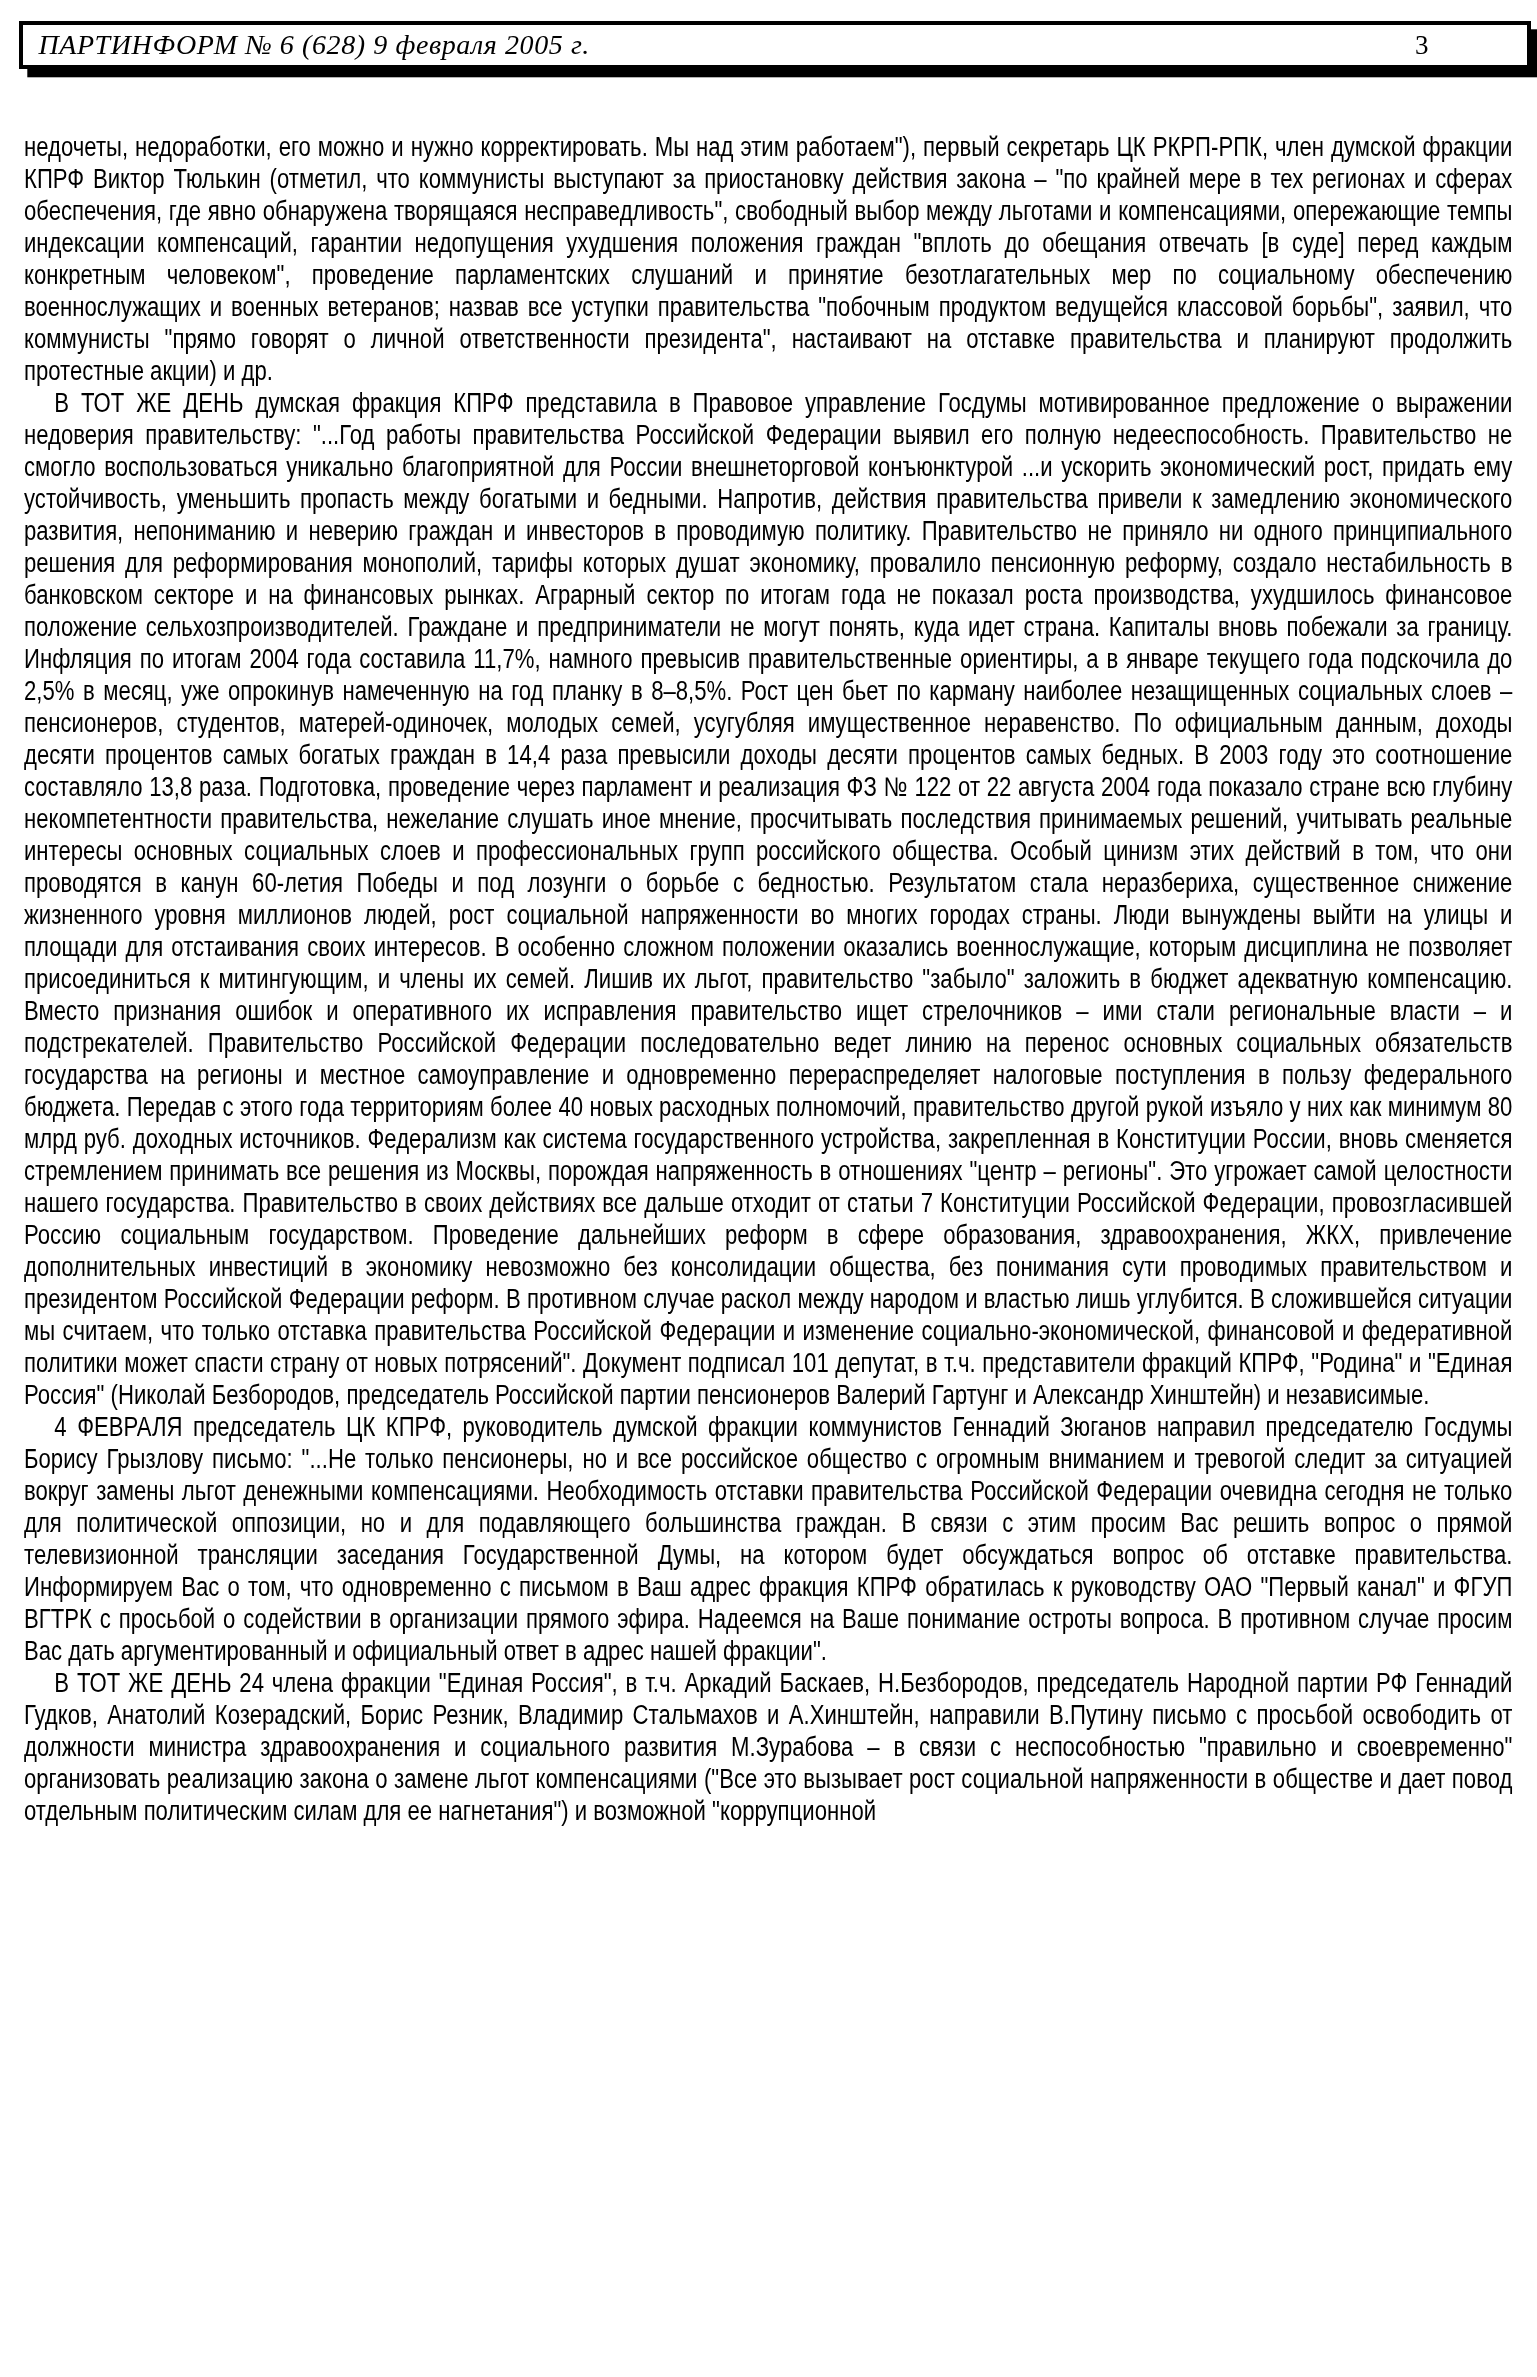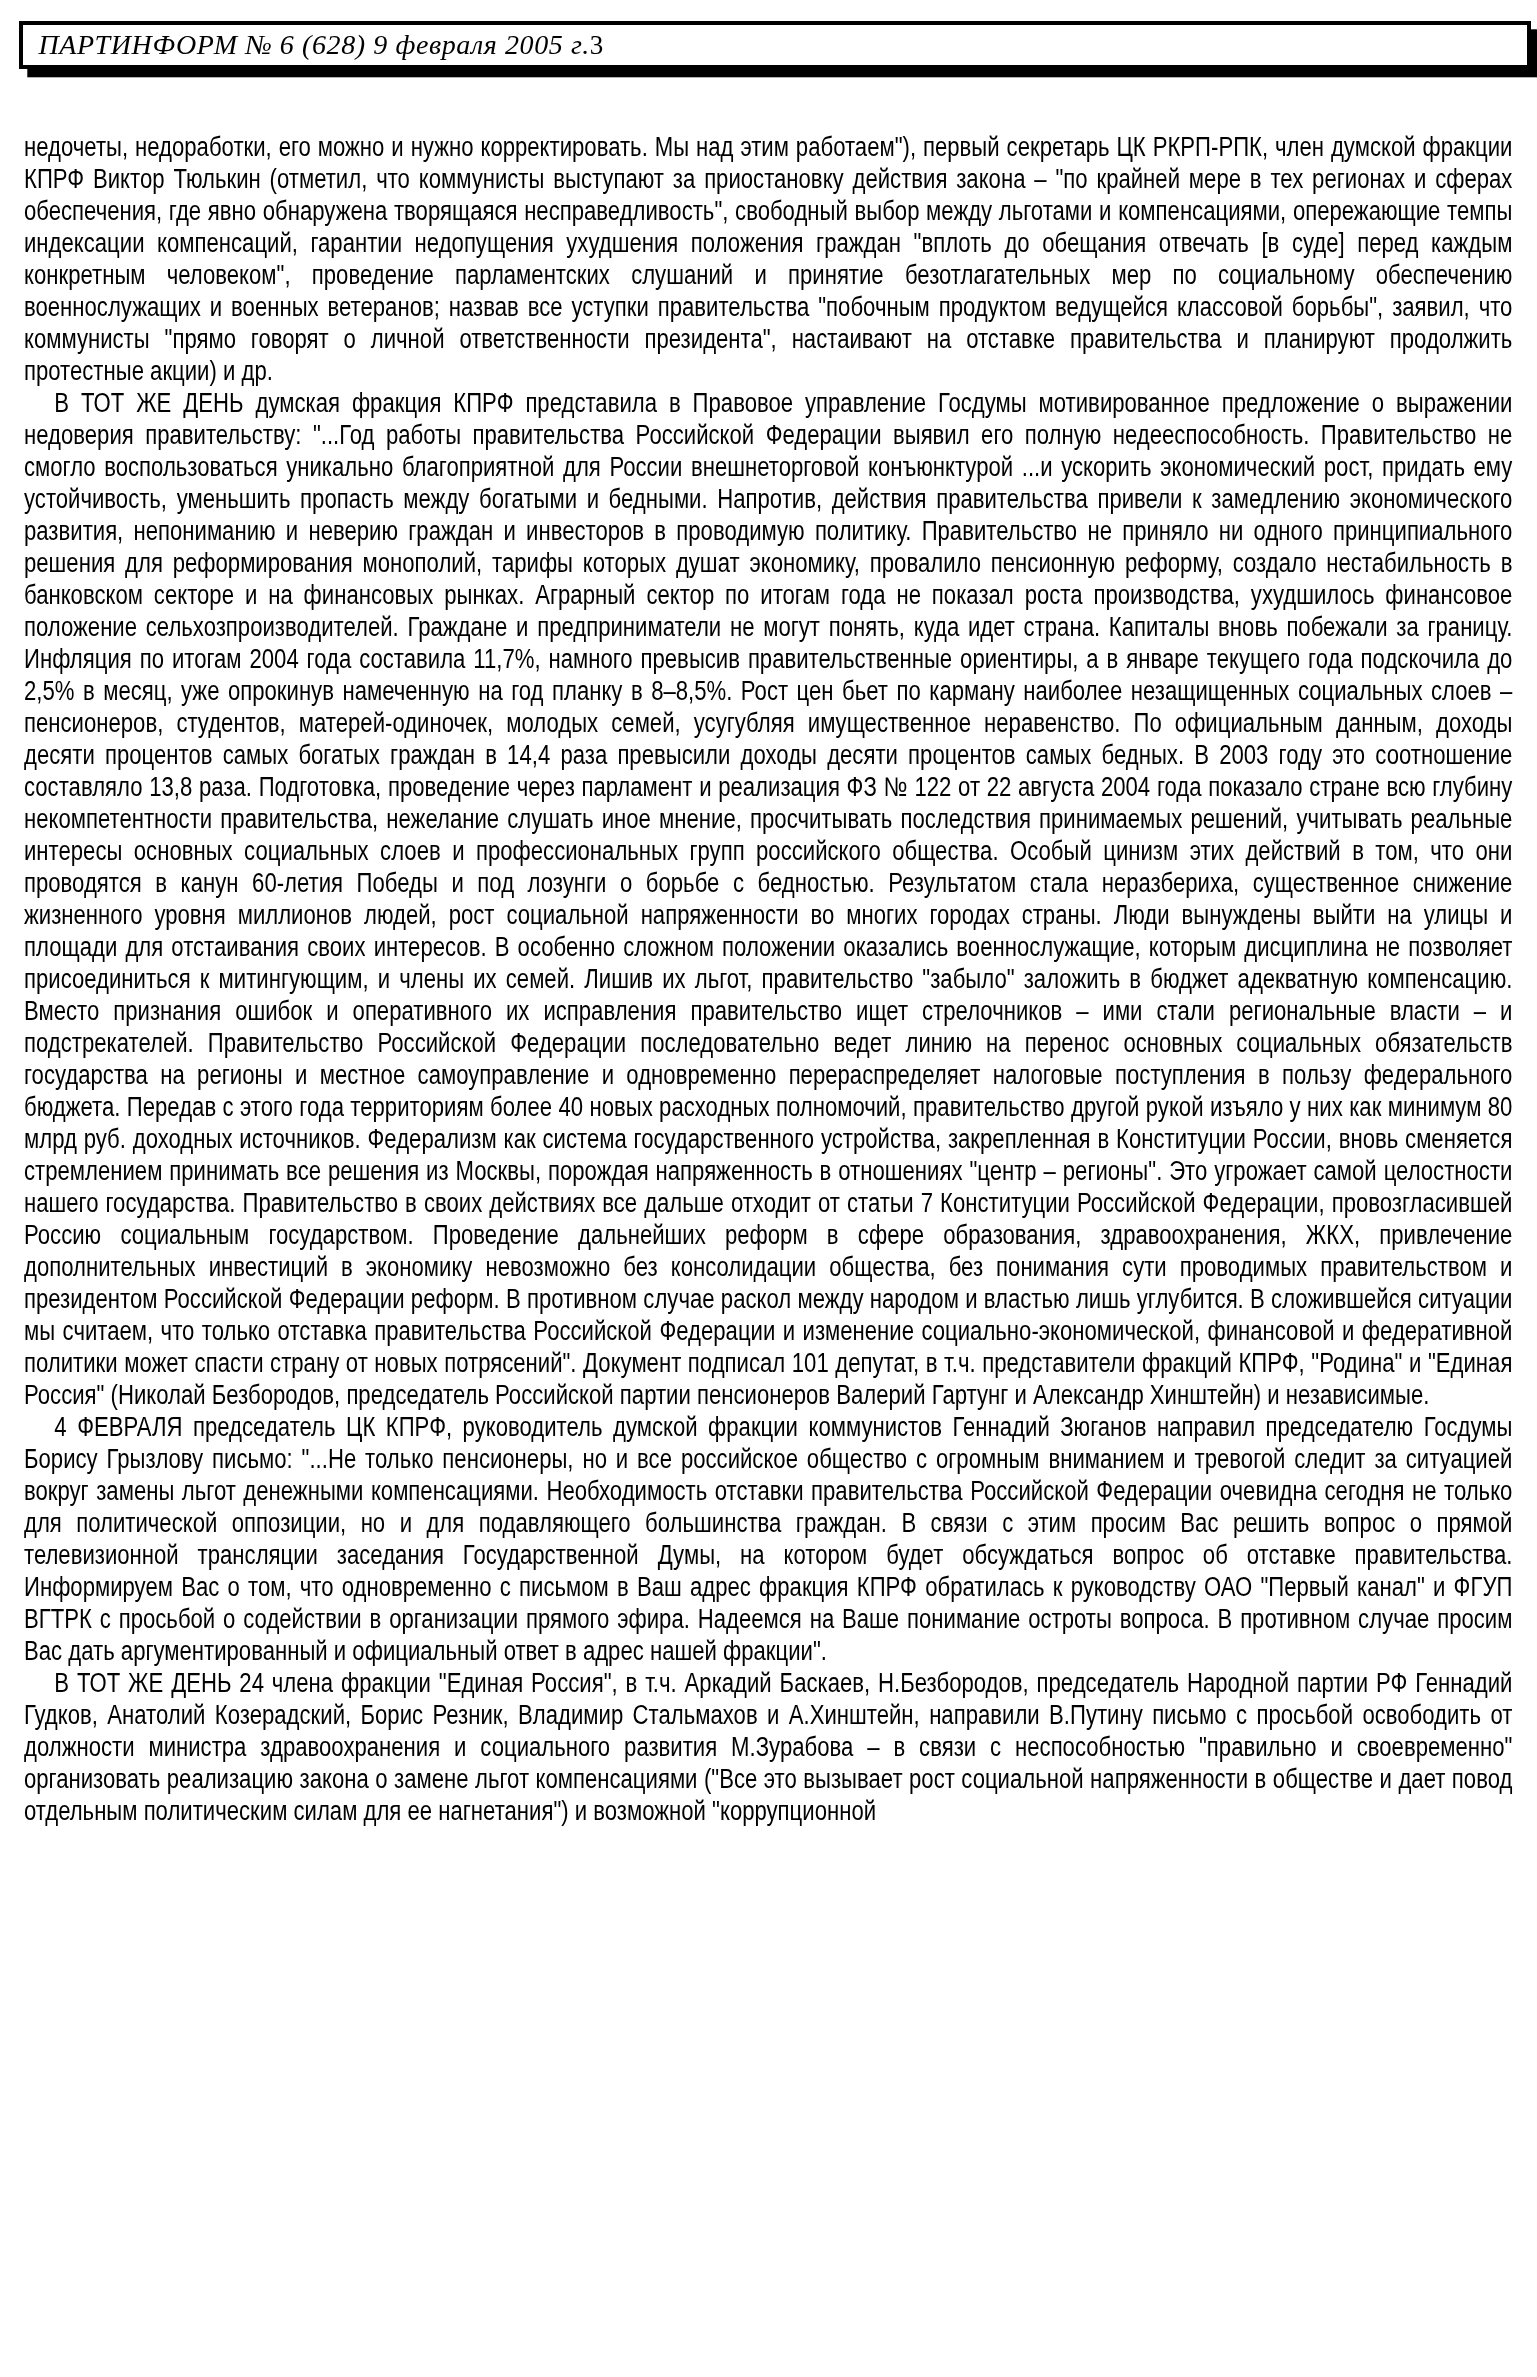--- a/index.html
+++ b/index.html
@@ -21,20 +21,21 @@
     position: absolute;
     left: 19px;
     top: 21px;
     width: 1473px;
     height: 40px;
     border: 4.5px solid #000000;
     box-shadow: 8.3px 8.3px 0 #000000;
     background: #ffffff;
     display: flex;
     align-items: center;
+    justify-content: space-between;
     padding: 0 15.4px;
     box-sizing: content-box;
   }
   .header-title {
     font-family: "Liberation Serif", serif;
     font-style: italic;
     font-size: 28px;
     white-space: nowrap;
     letter-spacing: 0.6px;
   }

